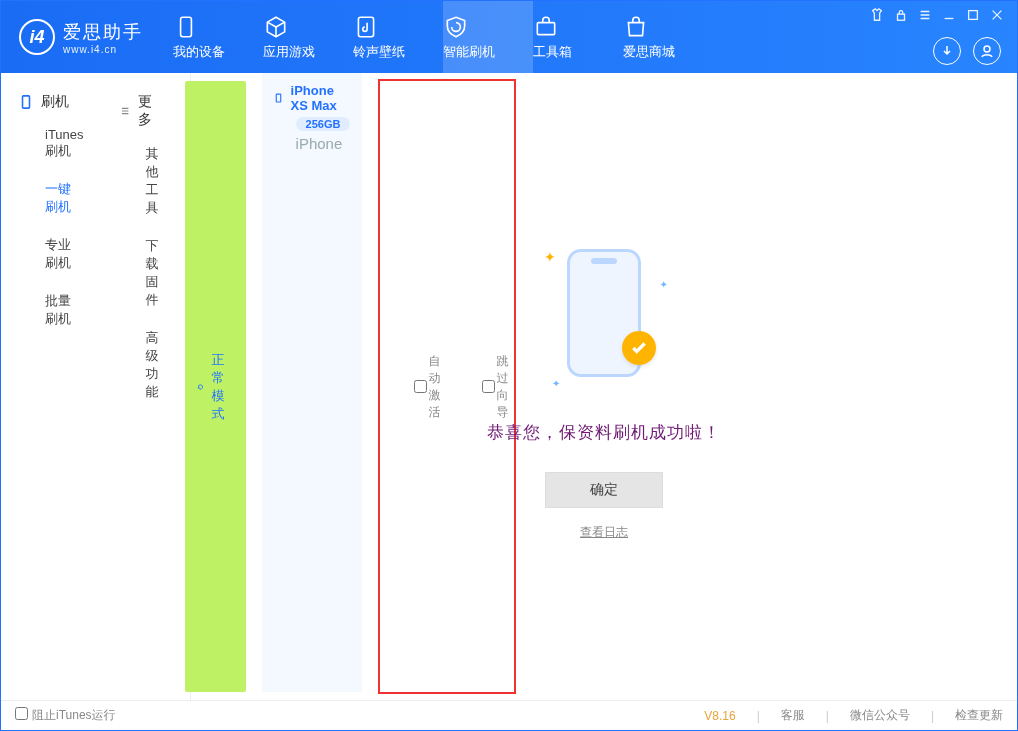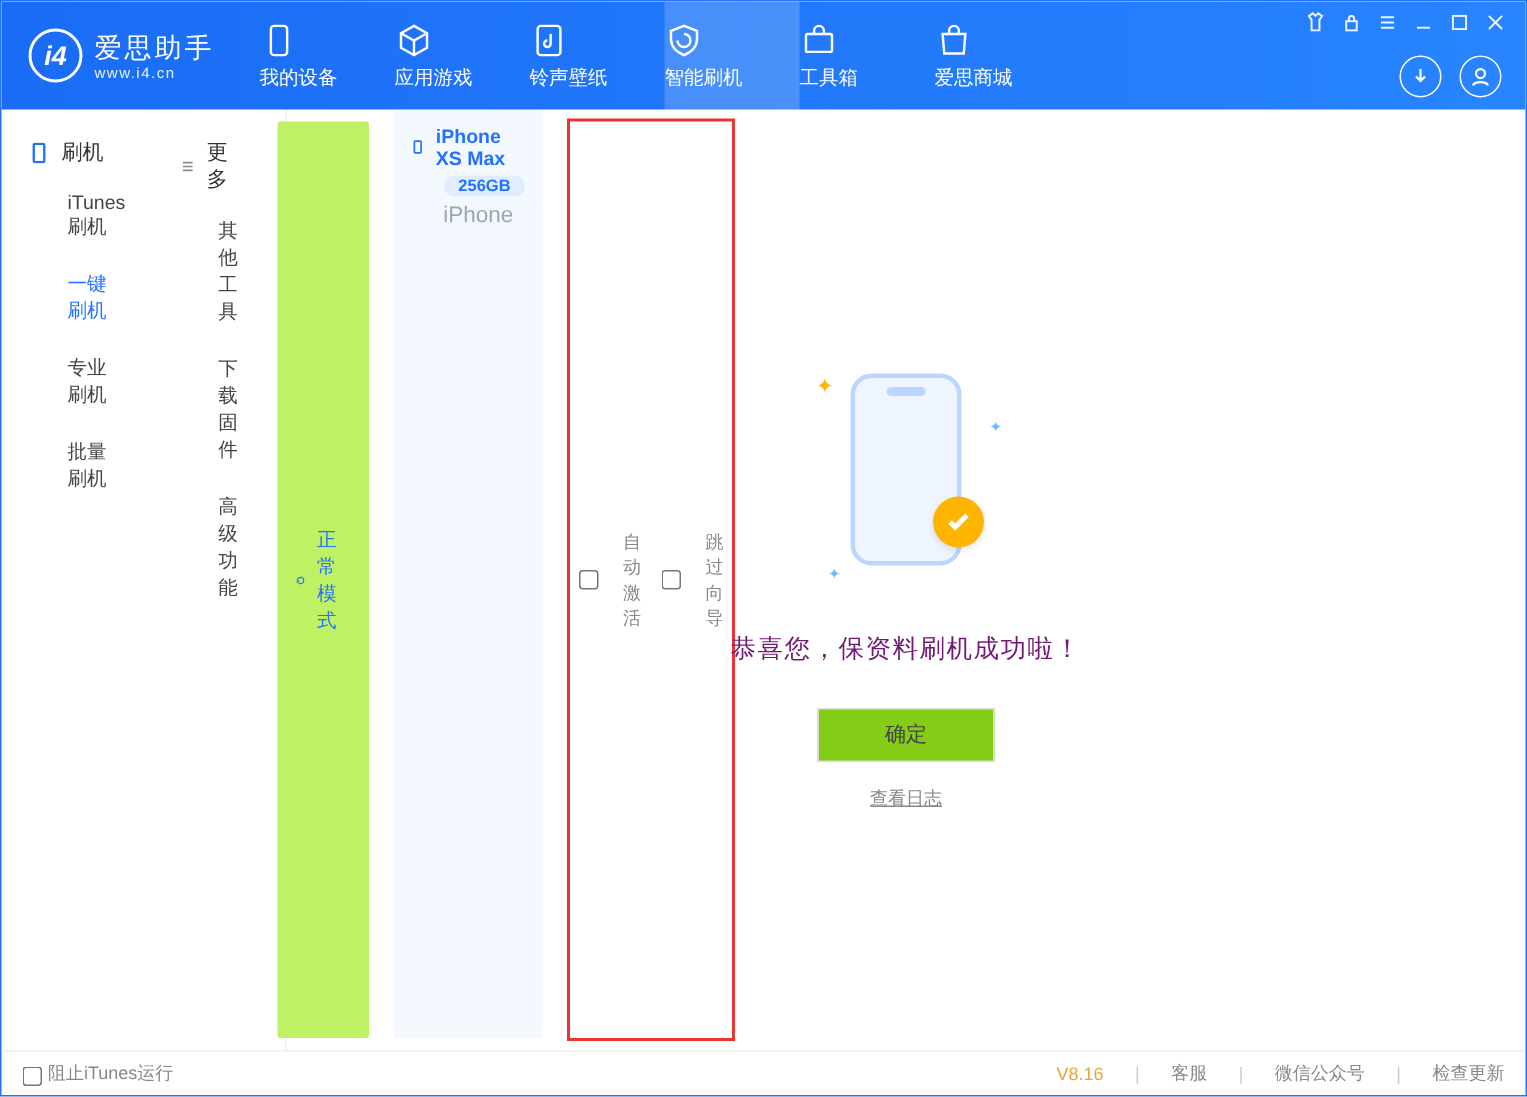--- a/index.html
+++ b/index.html
@@ -38,41 +38,41 @@
 .side-item.active { color:#2372ff; }
 .spacer { flex:1; }
 .mode-box { margin: 8px; background:#bef264; padding:10px 12px; color:#2372ff; font-size:13px; display:flex; align-items:center; border-radius:2px; cursor:pointer;}
 .mode-box svg { width:16px; height:16px; stroke:#2372ff; fill:none; stroke-width:2; margin-right:8px;}
 .device-box { margin: 0 8px 8px 8px; background:#f4f8ff; padding:10px 12px; color:#2372ff; font-size:13px; border-radius:2px; cursor:pointer;}
 .device-box .row1 { display:flex; align-items:center; font-weight:bold;}
 .device-box .row1 svg{ width:14px; height:14px; stroke:#2372ff; fill:none; stroke-width:2; margin-right:8px;}
 .device-box .badge { display:inline-block; background:#e1edff; padding:1px 10px; border-radius:10px; font-size:11px; margin:4px 0 4px 22px;font-weight:bold;}
 .device-box .sub { color:#9aa; font-size:15px; margin-left:22px;}
 .options-row { border:2px solid #e33; margin:6px 8px; padding:8px 6px; display:flex; gap:14px; font-size:12px;}
-.options-row label { display:flex; align-items:center; gap:16px; color:#888; cursor:pointer;}
+.options-row label { display:flex; align-items:center; gap:1px; color:#888; cursor:pointer;margin-left:28px;}
 .options-row input { width:13px; height:13px;}
 
 
 .main { flex:1; display:flex; flex-direction:column; align-items:center; justify-content:center; }
 .phone-illus { position:relative; width:140px; height:160px; display:flex; align-items:center; justify-content:center;}
 .phone-body { width:74px; height:128px; border:3px solid #bcd7ff; border-radius:14px; background:#eef5ff; position:relative;}
 .phone-body::before { content:""; position:absolute; top:6px; left:50%; transform:translateX(-50%); width:26px; height:6px; background:#bcd7ff; border-radius:4px;}
 .check-badge { position:absolute; right:18px; bottom:28px; width:34px; height:34px; background:#ffb400; border-radius:50%; display:flex; align-items:center; justify-content:center; box-shadow:0 2px 4px rgba(0,0,0,.1);}
 .check-badge svg { stroke:#fff; fill:none; stroke-width:3; width:18px; height:18px;}
 .spark { position:absolute; color:#ffb400; font-size:14px;}
 .spark.s1 { left:10px; top:16px;}
 .spark.s2 { right:6px; top:46px; color:#6fb7ff; font-size:10px;}
 .spark.s3 { left:18px; bottom:4px; color:#6fb7ff; font-size:10px;}
 .msg { font-size:17px; color:#701a75; margin-top:28px; letter-spacing:1px;}
-.confirm-btn { margin-top:28px; border:1px solid #ddd; background:#84cc16; padding:8px 44px; font-size:14px; color:#444; cursor:pointer;}
+.confirm-btn { margin-top:28px; border:1px solid #ddd; background:#e5e5e5; padding:8px 44px; font-size:14px; color:#444; cursor:pointer;}
 .log-link { margin-top:16px; font-size:12px; color:#888; text-decoration:underline; cursor:pointer;}
 
 
 .footer { height:30px; border-top:1px solid #eee; display:flex; align-items:center; padding:0 14px; font-size:12px; color:#888;}
-.footer label { display:flex; align-items:flex-end; gap:4px; cursor:pointer;}
+.footer label { display:flex; align-items:flex-start; gap:4px; cursor:pointer;}
 .footer .r { margin-left:auto; display:flex; align-items:center; gap:21px;}
 .footer .sep { color:#ccc;}
 .footer .link { color:#888; cursor:pointer;}
 .footer .ver { color:#e7a53a;}
 </style>
 </head>
 <body>
 
 <div class="header">
   <div class="logo-area">

